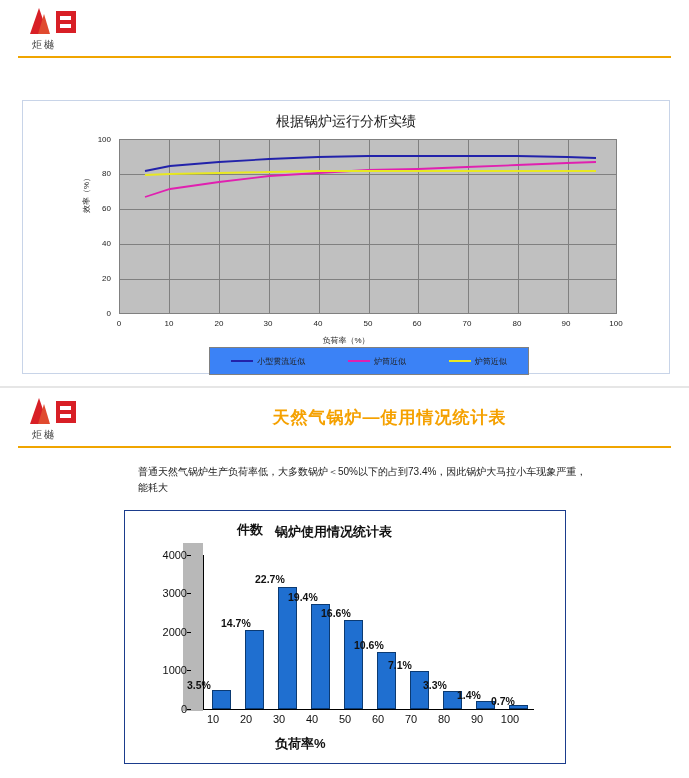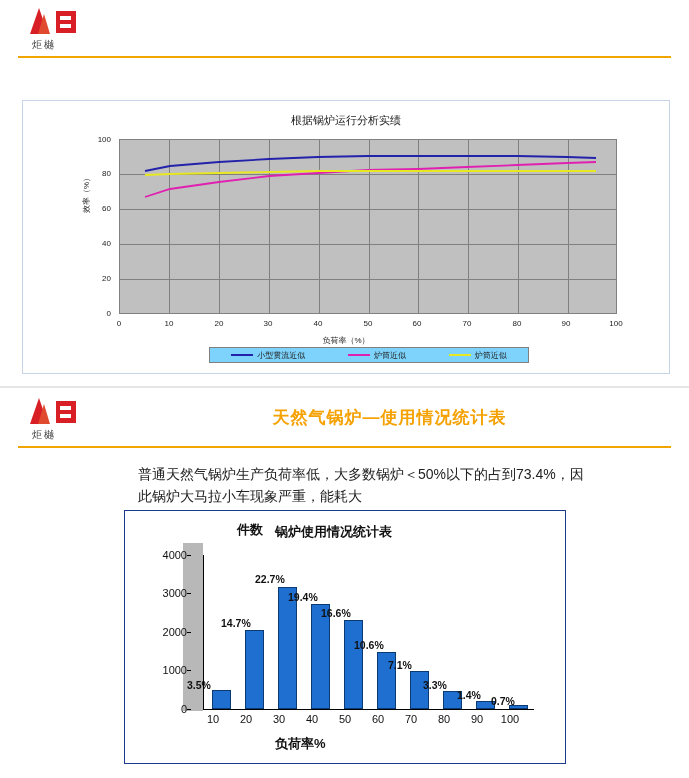--- a/index.html
+++ b/index.html
@@ -132,21 +132,21 @@
     height: 272px;
     background: #ffffff;
     border: 1px solid #c8d4e8;
   }
   .chart1-title {
     position: absolute;
     left: 0;
     right: 0;
     top: 12px;
     text-align: center;
-    font-size: 11px;
+    font-size: 14px;
     color: #222222;
   }
   .plot1 {
     position: absolute;
     left: 96px;
     top: 38px;
     width: 498px;
     height: 175px;
     background: #c0c0c0;
     border: 1px solid #808080;
@@ -189,23 +189,23 @@
     top: 234px;
     text-align: center;
     font-size: 8px;
     color: #222;
   }
   .legend-1 {
     position: absolute;
     left: 186px;
     top: 246px;
     width: 320px;
-    height: 16px;
+    height: 28px;
     border: 1px solid #808080;
-    background: #7dd3fc;
+    background: #3b82f6;
     display: flex;
     align-items: center;
     justify-content: space-around;
     box-sizing: border-box;
   }
   .legend-item {
     display: flex;
     align-items: center;
     font-size: 8px;
     color: #222;
@@ -216,21 +216,21 @@
     margin-right: 4px;
     display: inline-block;
   }
 
   
   .desc-2 {
     position: absolute;
     left: 138px;
     top: 74px;
     width: 450px;
-    font-size: 14px;
+    font-size: 10px;
     color: #222222;
     line-height: 1.55;
   }
   .chart-panel-2 {
     position: absolute;
     left: 124px;
     top: 120px;
     width: 440px;
     height: 252px;
     background: #ffffff;

